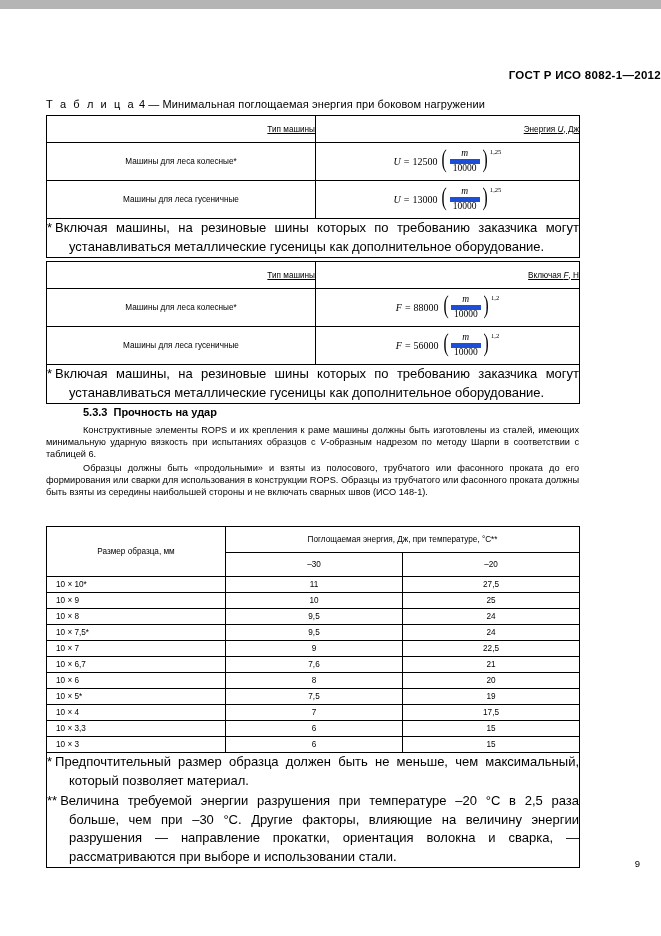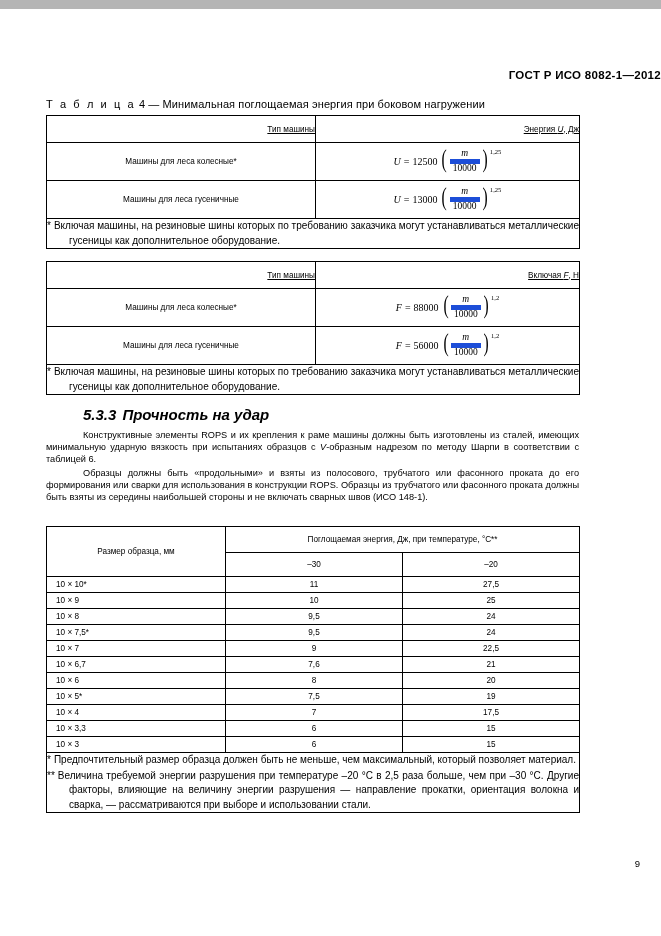--- a/index.html
+++ b/index.html
@@ -60,21 +60,21 @@
   .hdr-row td { height: 26px; text-align: right; text-decoration: underline; }
 
   .frow td {
     height: 37px;
     text-align: center;
   }
 
   
   .note-cell {
     padding: 6px 10px 7px 10px;
-    font-size: 10px;
+    font-size: 13px;
     line-height: 1.45;
     text-align: justify;
   }
   .note-cell p { margin: 0; }
   .note-cell p + p { margin-top: 1px; }
   .note-star { margin-right: 3px; }
   .note-indent { padding-left: 22px; text-indent: -22px; }
 
   
   .formula {
@@ -110,25 +110,24 @@
   .frac .den { border-top: 5px solid #1d4ed8; padding: 0 3px; font-size: 9.5px; }
   .sup {
     font-size: 6.6px;
     align-self: flex-start;
     margin-left: 1px;
     margin-top: -1px;
   }
 
   
   .sec-head {
-    font-size: 15px;
+    font-size: 11px;
     font-weight: bold;
     margin: 0 0 6px 0;
     padding-left: 37px;
-    font-style: italic;
   }
   .sec-head .num { margin-right: 6px; }
   p.body {
     font-size: 9.2px;
     line-height: 1.33;
     text-align: justify;
     margin: 0;
     text-indent: 37px;
   }
   p.body + p.body { margin-top: 1px; }

